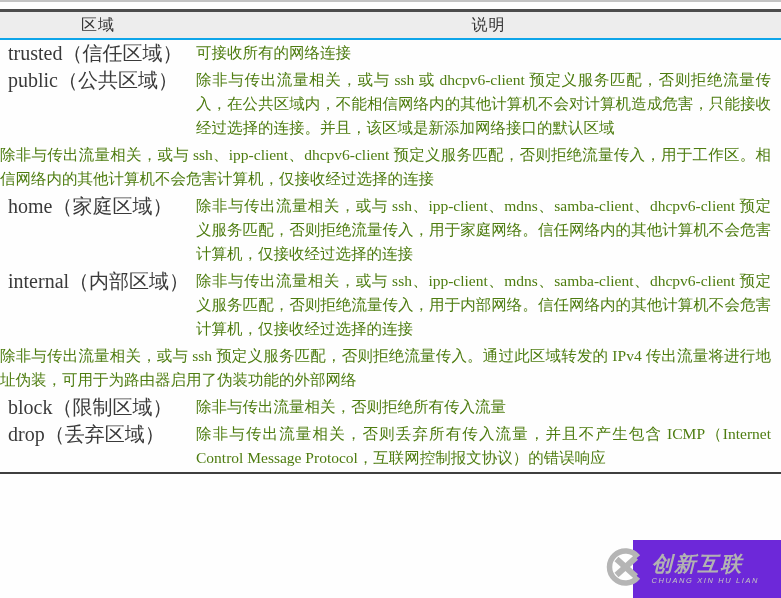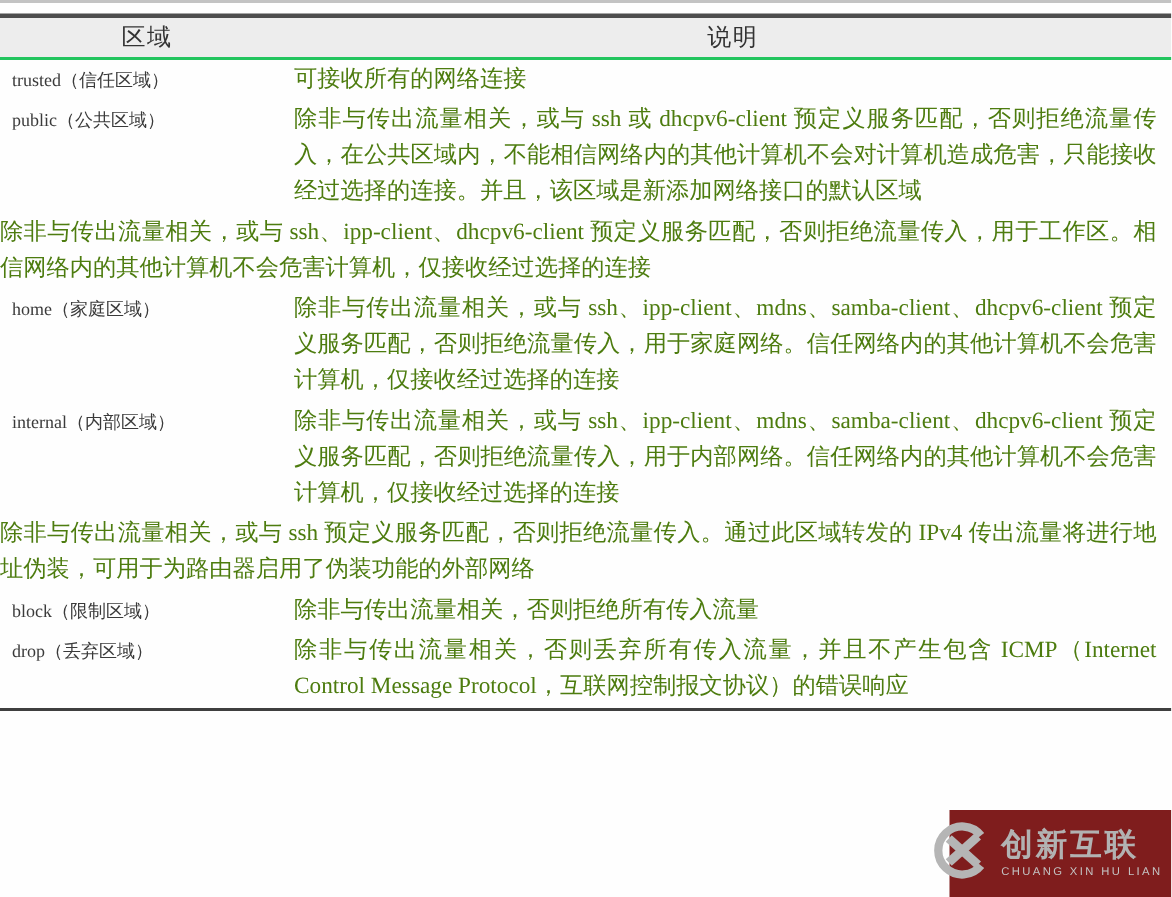--- a/index.html
+++ b/index.html
@@ -9,47 +9,47 @@
     position:relative;
     width:781px; height:598px;
     background:#fefefe;
     overflow:hidden;
   }
   .scan-top-line { height:2px; background:#c3c3c3; margin-bottom:7px; }
   .rule-top { height:3px; background:#4d4d4d; }
   .thead {
     display:flex;
     background:#ededed;
-    border-bottom:2px solid #22c55e;
+    border-bottom:2px solid #0ea5e9;
     height:28px;
     align-items:center;
   }
   .th { font-size:16px; color:#333; text-align:center; letter-spacing:1px; }
   .th-zone { width:196px; }
   .th-desc { flex:1; }
   .tbody { background:#fefefe; }
   .row { display:flex; padding:1px 0 2px 0; }
   .zone {
     width:196px;
     padding-left:8px; padding-right:6px;
-    font-size:12px; line-height:24px; color:#3a3a3a;
+    font-size:20px; line-height:24px; color:#3a3a3a;
   }
   .desc {
     flex:1;
     padding-right:10px;
     font-size:15.5px; line-height:24px; color:#4d7c0f;
     text-align:justify;
   }
   .rule-bottom { height:2px; background:#3f3f3f; }
   .watermark {
     position:absolute; right:0; bottom:0;
     width:148px; height:58px;
-    background:#7f1d1d;
+    background:#6d28d9;
     display:flex; align-items:center; justify-content:flex-end;
-    gap:6px; padding-right:6px;
+    gap:6px; padding-right:22px;font-style:italic;
   }
   .wm-icon { flex:0 0 auto; }
   .wm-text { display:flex; flex-direction:column; line-height:1; }
   .wm-name {
     font-family:"Liberation Sans","DejaVu Sans",sans-serif;
     font-weight:bold; font-size:21px; color:#b2b2b2; letter-spacing:2px;
   }
   .wm-caption {
     font-family:"Liberation Sans","DejaVu Sans",sans-serif;
     font-size:7.5px; color:#c4c4c4; letter-spacing:1.6px; margin-top:3px;

